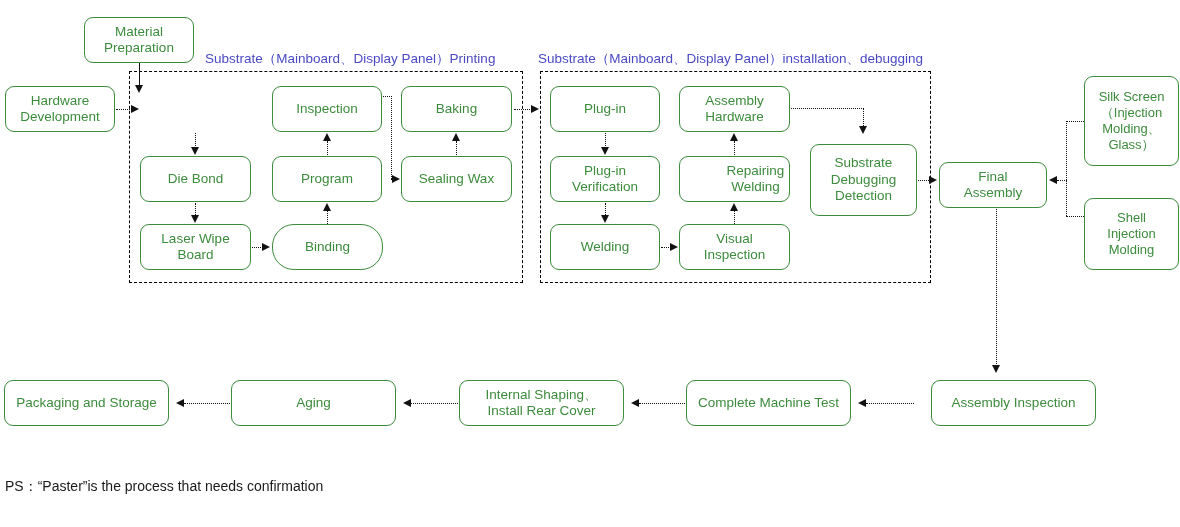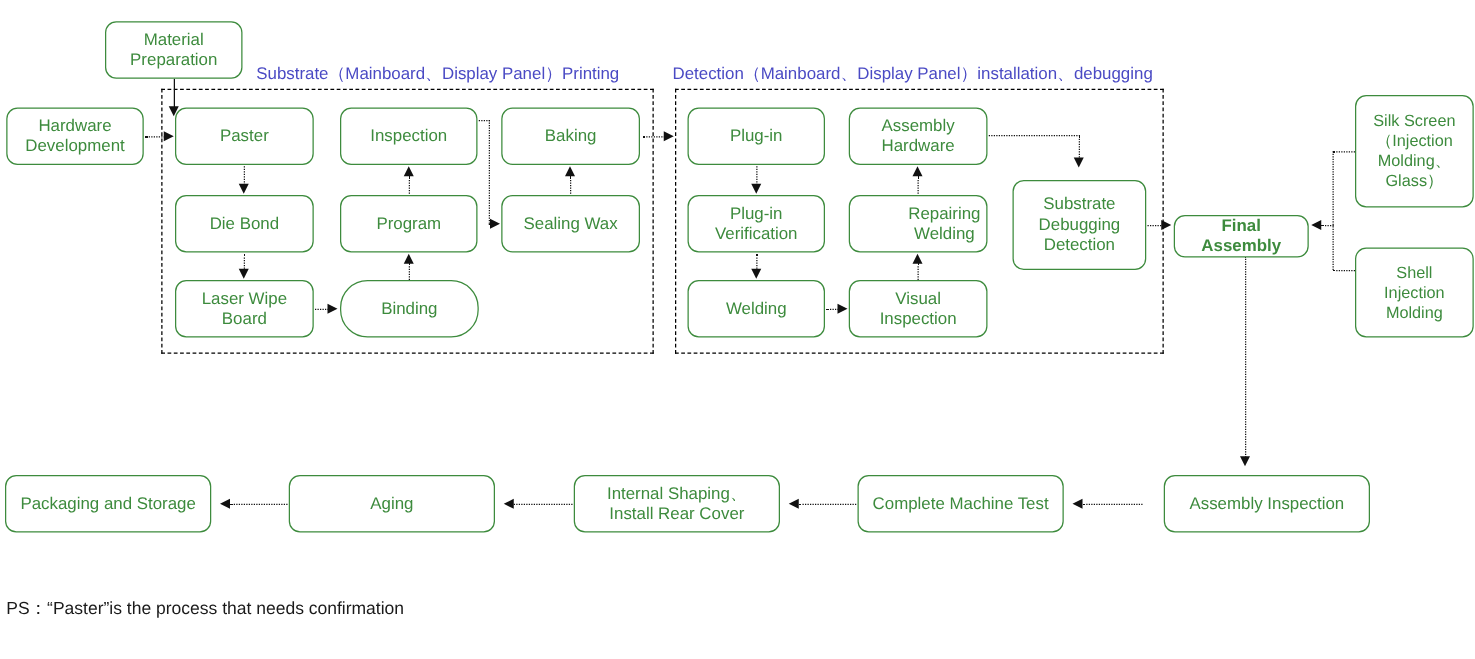--- a/index.html
+++ b/index.html
@@ -86,29 +86,28 @@
 </style>
 </head>
 <body>
 
 <div id="stage">
 
   <div class="group" style="left:129px;top:71px;width:394px;height:212px;"></div>
   <div class="group-label" style="left:205px;top:50px;">Substrate（Mainboard、Display Panel）Printing</div>
 
   <div class="group" style="left:540px;top:71px;width:391px;height:212px;"></div>
-  <div class="group-label" style="left:538px;top:50px;">Detection（Mainboard、Display Panel）installation、debugging</div>
+  <div class="group-label" style="left:538px;top:50px;">Substrate（Mainboard、Display Panel）installation、debugging</div>
 
   <div class="node" style="left:84px;top:17px;width:110px;height:46px;">Material
 Preparation</div>
 
   <div class="node" style="left:5px;top:86px;width:110px;height:46px;">Hardware
 Development</div>
 
-  <div class="node" style="left:140px;top:86px;width:111px;height:46px;">Paster</div>
   <div class="node" style="left:140px;top:156px;width:111px;height:46px;">Die Bond</div>
   <div class="node" style="left:140px;top:224px;width:111px;height:46px;">Laser Wipe
 Board</div>
 
   <div class="node" style="left:272px;top:86px;width:110px;height:46px;">Inspection</div>
   <div class="node" style="left:272px;top:156px;width:110px;height:46px;">Program</div>
   <div class="node" style="left:272px;top:224px;width:111px;height:46px;border-radius:22px;">Binding</div>
 
   <div class="node" style="left:401px;top:86px;width:111px;height:46px;">Baking</div>
   <div class="node" style="left:401px;top:156px;width:111px;height:46px;">Sealing Wax</div>
@@ -122,21 +121,21 @@
 Hardware</div>
   <div class="node" style="left:679px;top:156px;width:111px;height:46px;padding-left:46px;">Repairing
 Welding</div>
   <div class="node" style="left:679px;top:224px;width:111px;height:46px;">Visual
 Inspection</div>
 
   <div class="node" style="left:810px;top:144px;width:107px;height:72px;">Substrate
 Debugging
 Detection</div>
 
-  <div class="node" style="left:939px;top:172px;width:108px;height:34px;font-weight:bold;">Final
+  <div class="node" style="left:939px;top:162px;width:108px;height:46px;">Final
 Assembly</div>
 
   <div class="node small" style="left:1084px;top:76px;width:95px;height:90px;">Silk Screen
 （Injection
 Molding、
 Glass）</div>
 
   <div class="node small" style="left:1084px;top:198px;width:95px;height:72px;">Shell
 Injection
 Molding</div>

